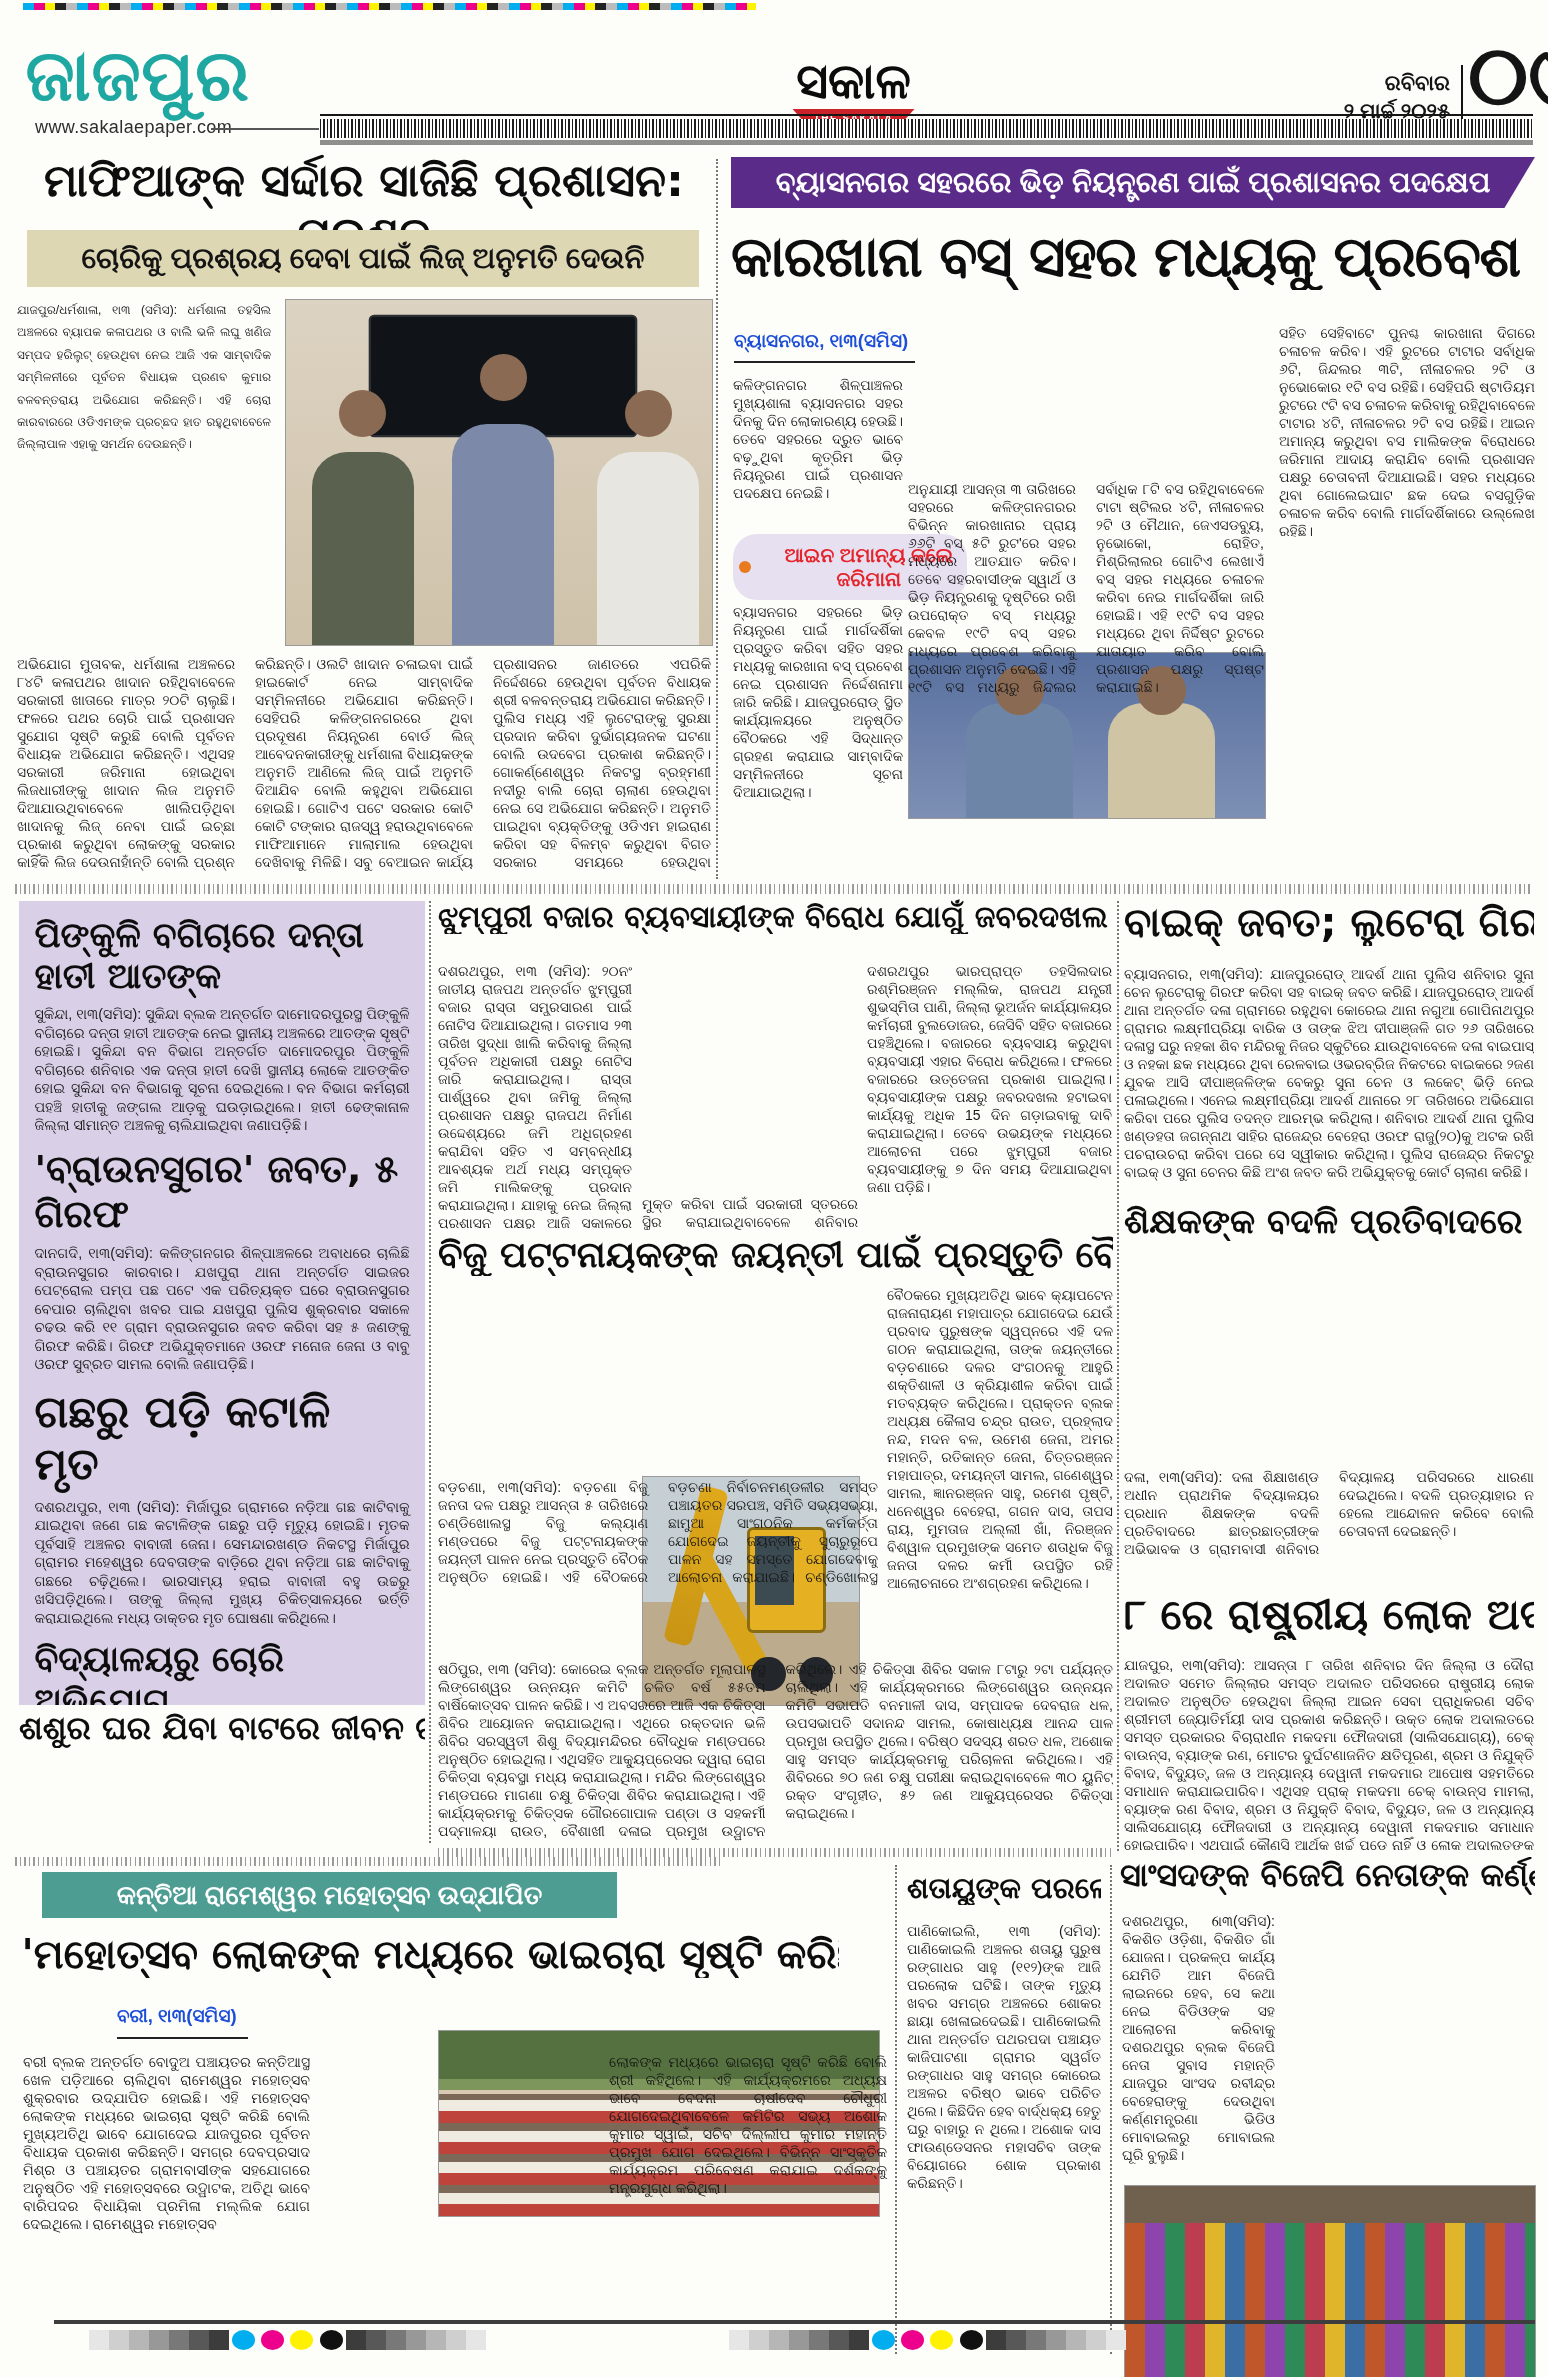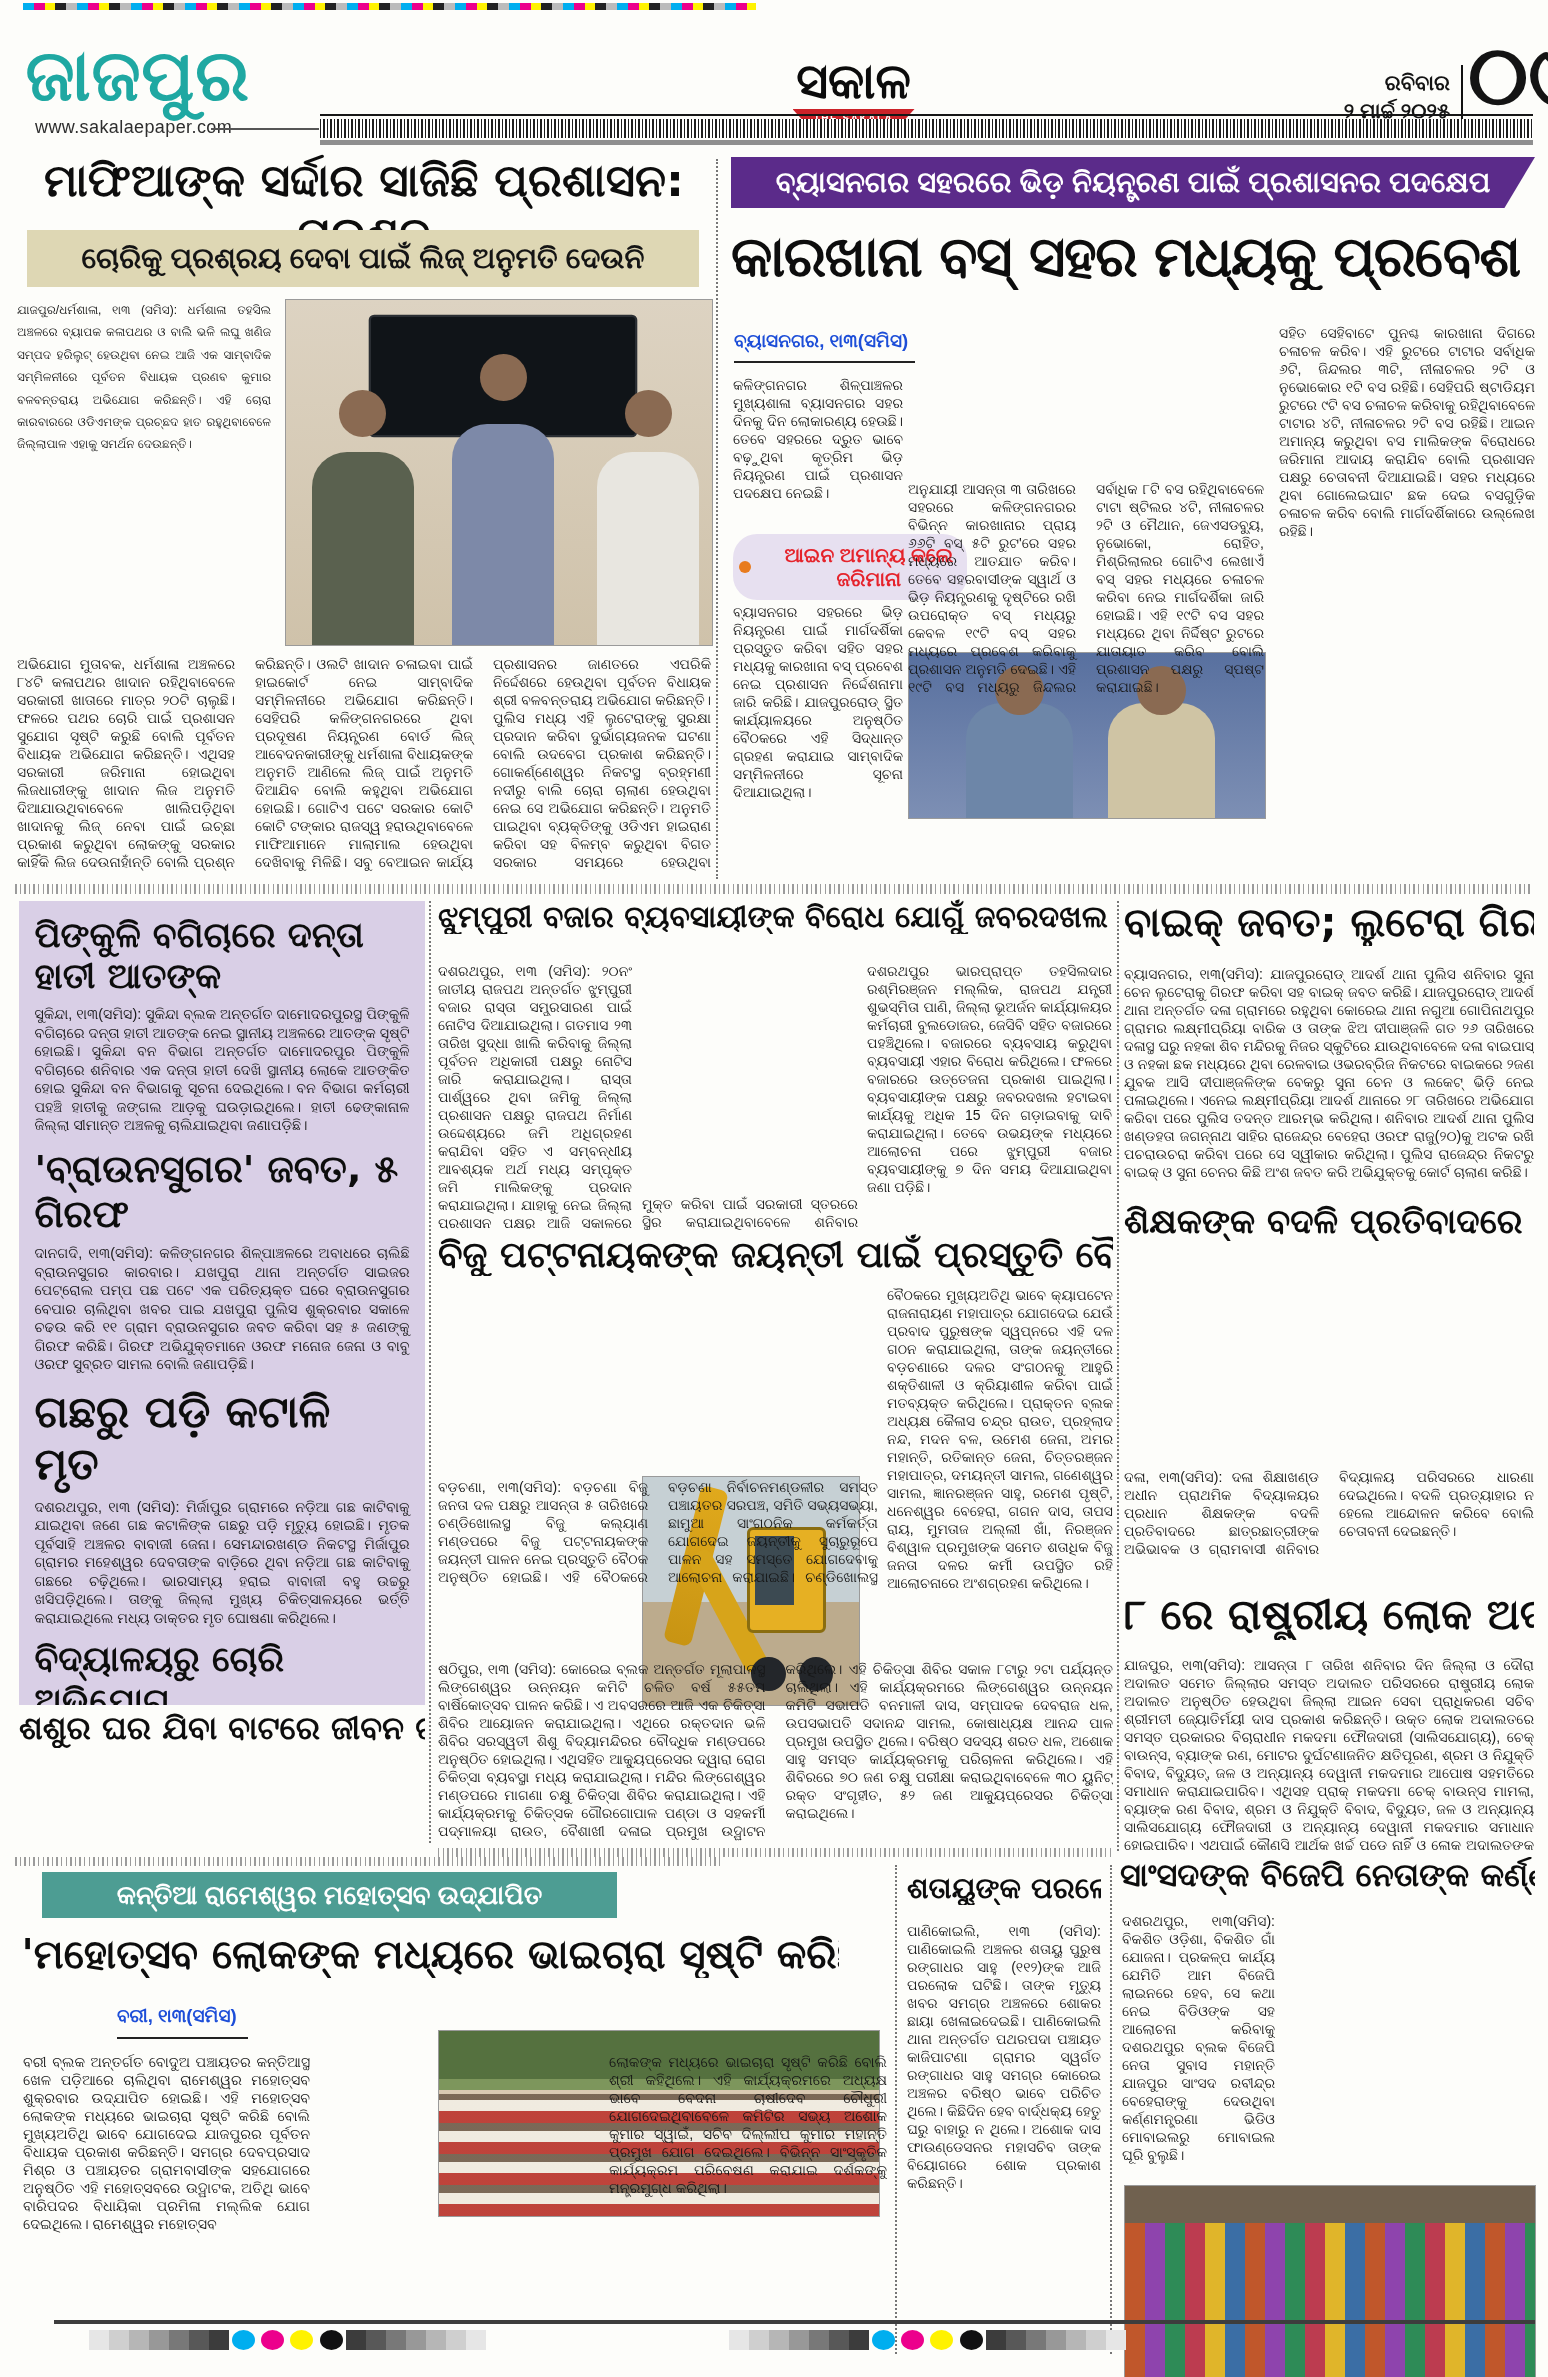--- a/index.html
+++ b/index.html
@@ -193,21 +193,21 @@
 
   <div class="abs body-txt just ovh" style="left:609px;top:2053px;width:278px;height:295px;font-size:14.3px;">ଲୋକଙ୍କ ମଧ୍ୟରେ ଭାଇଚାରା ସୃଷ୍ଟି କରିଛି ବୋଲି ଶ୍ରୀ କହିଥିଲେ। ଏହି କାର୍ଯ୍ୟକ୍ରମରେ ଅଧ୍ୟକ୍ଷ ଭାବେ ବେଦନା ଚାଷୀଦେବ ଚୌଧୁରୀ ଯୋଗଦେଇଥିବାବେଳେ କମିଟିର ସଭ୍ୟ ଅଶୋକ କୁମାର ସ୍ୱାଇଁ, ସଚିବ ଦିଲ୍ଲୀପ କୁମାର ମହାନ୍ତି ପ୍ରମୁଖ ଯୋଗ ଦେଇଥିଲେ। ବିଭିନ୍ନ ସାଂସ୍କୃତିକ କାର୍ଯ୍ୟକ୍ରମ ପରିବେଷଣ କରାଯାଇ ଦର୍ଶକଙ୍କୁ ମନ୍ତ୍ରମୁଗ୍ଧ କରିଥିଲା।</div>
 
   <div class="abs dotted-v" style="left:895px;top:1865px;height:489px;"></div>
   <div class="abs dotted-v" style="left:1110px;top:1865px;height:489px;"></div>
 
   <div class="abs head nowrap ovh" style="left:907px;top:1871px;width:194px;font-size:29px;">ଶତାୟୁଙ୍କ ପରଲୋକ</div>
   <div class="abs body-txt just ovh" style="left:907px;top:1922px;width:194px;height:429px;">ପାଣିକୋଇଲି, ୧ା୩ (ସମିସ): ପାଣିକୋଇଲି ଅଞ୍ଚଳର ଶତାୟୁ ପୁରୁଷ ରଙ୍ଗାଧର ସାହୁ (୧୧୨)ଙ୍କ ଆଜି ପରଲୋକ ଘଟିଛି। ତାଙ୍କ ମୃତ୍ୟୁ ଖବର ସମଗ୍ର ଅଞ୍ଚଳରେ ଶୋକର ଛାୟା ଖେଳାଇଦେଇଛି। ପାଣିକୋଇଲି ଥାନା ଅନ୍ତର୍ଗତ ପଥରପଦା ପଞ୍ଚାୟତ କାଜିପାଟଣା ଗ୍ରାମର ସ୍ୱର୍ଗତ ରଙ୍ଗାଧର ସାହୁ ସମଗ୍ର କୋରେଇ ଅଞ୍ଚଳର ବରିଷ୍ଠ ଭାବେ ପରିଚିତ ଥିଲେ। କିଛିଦିନ ହେବ ବାର୍ଦ୍ଧକ୍ୟ ହେତୁ ଘରୁ ବାହାରୁ ନ ଥିଲେ। ଅଶୋକ ଦାସ ଫାଉଣ୍ଡେସନର ମହାସଚିବ ତାଙ୍କ ବିୟୋଗରେ ଶୋକ ପ୍ରକାଶ କରିଛନ୍ତି।</div>
 
   <div class="abs head center nowrap ovh" style="left:1120px;top:1857px;width:415px;font-size:32px;">ସାଂସଦଙ୍କ ବିଜେପି ନେତାଙ୍କ କର୍ଣ୍ଣମନ୍ତ୍ର ଭିଡିଓ ଭାଇରାଲ୍</div>
-  <div class="abs body-txt just ovh" style="left:1122px;top:1912px;width:153px;height:322px;">ଦଶରଥପୁର, ୧ା୩(ସମିସ): ବିକଶିତ ଓଡ଼ିଶା, ବିକଶିତ ଗାଁ ଯୋଜନା। ପ୍ରକଳ୍ପ କାର୍ଯ୍ୟ ଯେମିତି ଆମ ବିଜେପି ଲାଇନରେ ହେବ, ସେ କଥା ନେଇ ବିଡିଓଙ୍କ ସହ ଆଲୋଚନା କରିବାକୁ ଦଶରଥପୁର ବ୍ଲକ ବିଜେପି ନେତା ସୁବାସ ମହାନ୍ତି ଯାଜପୁର ସାଂସଦ ରବୀନ୍ଦ୍ର ବେହେରାଙ୍କୁ ଦେଉଥିବା କର୍ଣ୍ଣମନ୍ତ୍ରଣା ଭିଡିଓ ମୋବାଇଲରୁ ମୋବାଇଲ ଘୂରି ବୁଲୁଛି।</div>
+  <div class="abs body-txt just ovh" style="left:1122px;top:1912px;width:153px;height:322px;">ଦଶରଥପୁର, 6ା୩(ସମିସ): ବିକଶିତ ଓଡ଼ିଶା, ବିକଶିତ ଗାଁ ଯୋଜନା। ପ୍ରକଳ୍ପ କାର୍ଯ୍ୟ ଯେମିତି ଆମ ବିଜେପି ଲାଇନରେ ହେବ, ସେ କଥା ନେଇ ବିଡିଓଙ୍କ ସହ ଆଲୋଚନା କରିବାକୁ ଦଶରଥପୁର ବ୍ଲକ ବିଜେପି ନେତା ସୁବାସ ମହାନ୍ତି ଯାଜପୁର ସାଂସଦ ରବୀନ୍ଦ୍ର ବେହେରାଙ୍କୁ ଦେଉଥିବା କର୍ଣ୍ଣମନ୍ତ୍ରଣା ଭିଡିଓ ମୋବାଇଲରୁ ମୋବାଇଲ ଘୂରି ବୁଲୁଛି।</div>
 
 
   <div class="abs" style="left:54px;top:2320px;width:1481px;height:3.9px;background:#3d3d3d;"></div>
 
   <div class="abs regrow" style="left:89px;top:2330px;">
     <div class="sq" style="background:#e6e6e6;"></div>
     <div class="sq" style="background:#cfcfcf;"></div>
     <div class="sq" style="background:#b6b6b6;"></div>
     <div class="sq" style="background:#989898;"></div>
     <div class="sq" style="background:#787878;"></div>

